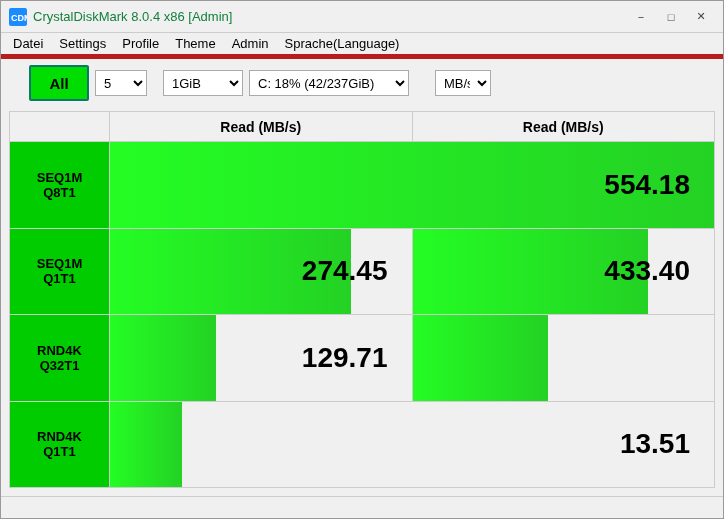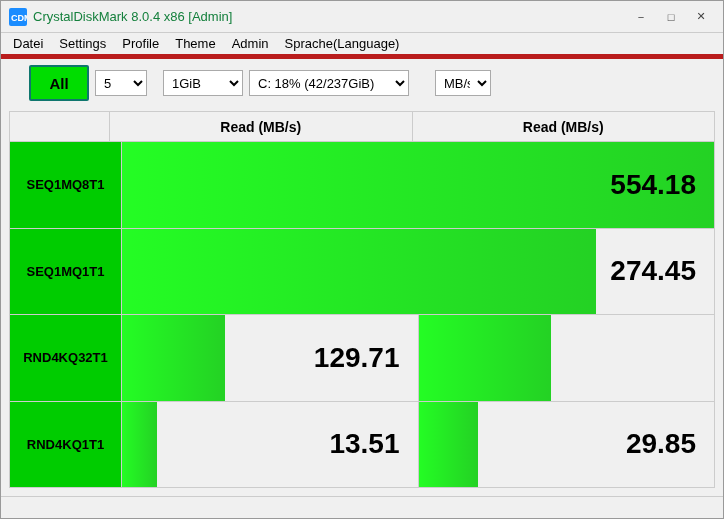--- a/index.html
+++ b/index.html
@@ -186,40 +186,40 @@
       display: flex;
       flex: 1;
       border-bottom: 1px solid #ccc;
     }
 
     .bench-row:last-child {
       border-bottom: none;
     }
 
     .row-label {
-      width: 112px;
+      width: 100px;
       flex-shrink: 0;
       border-right: 1px solid #ccc;
       background: #00cc00;
       display: flex;
-      flex-direction: row;
+      flex-direction: column;
       align-items: center;
       justify-content: center;
       font-weight: bold;
       font-size: 13px;
       color: #000;
     }
 
     .row-cell {
       flex: 1;
       border-right: 1px solid #ccc;
       display: flex;
       align-items: center;
       justify-content: flex-end;
-      padding-right: 18px;
+      padding-right: 24px;
       position: relative;
       overflow: hidden;
     }
 
     .row-cell:last-child {
       border-right: none;
     }
 
     .bar {
       position: absolute;
@@ -320,20 +320,24 @@
 
         <div class="bench-row">
           <div class="row-label">
             <span>SEQ1M</span>
             <span>Q1T1</span>
           </div>
           <div class="row-cell">
             <div class="bar" style="width: 80%"></div>
             <span class="cell-value">274.45</span>
           </div>
+          <div class="row-cell">
+            <div class="bar" style="width: 78%"></div>
+            <span class="cell-value">433.40</span>
+          </div>
         </div>
 
         <div class="bench-row">
           <div class="row-label">
             <span>RND4K</span>
             <span>Q32T1</span>
           </div>
           <div class="row-cell">
             <div class="bar" style="width: 35%"></div>
             <span class="cell-value">129.71</span>
@@ -345,24 +349,20 @@
 
         <div class="bench-row">
           <div class="row-label">
             <span>RND4K</span>
             <span>Q1T1</span>
           </div>
           <div class="row-cell">
             <div class="bar" style="width: 12%"></div>
             <span class="cell-value">13.51</span>
           </div>
-          <div class="row-cell">
-            <div class="bar" style="width: 20%"></div>
-            <span class="cell-value">29.85</span>
-          </div>
         </div>
 
       </div>
     </div>
   </div>
 
   <div class="status-bar"></div>
 
 </div>
 

